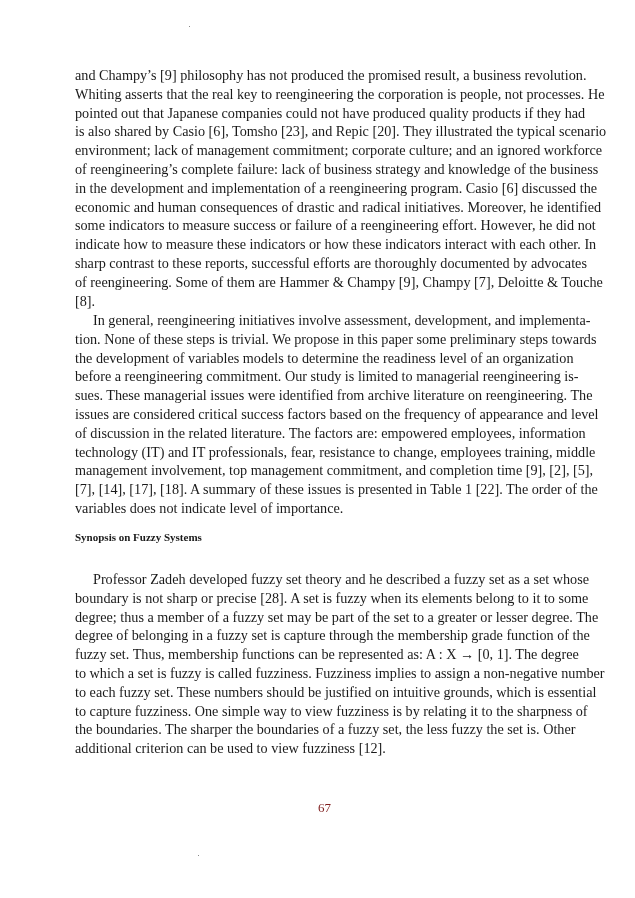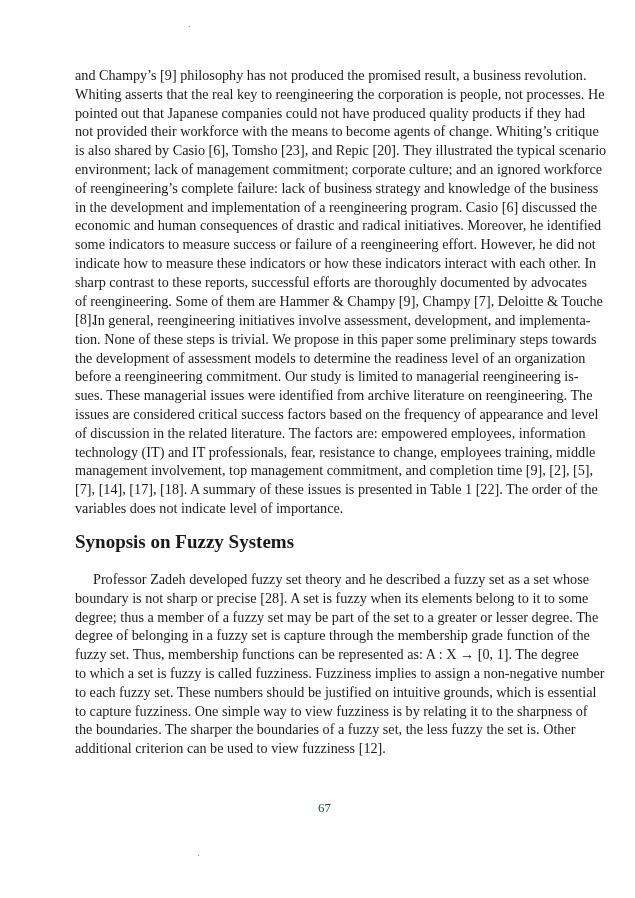--- a/index.html
+++ b/index.html
@@ -17,59 +17,58 @@
     text-align: justify; text-align-last: justify; white-space: nowrap;
   }
   .line.last { text-align-last: left; }
   .line.indent { text-indent: 18px; }
   #p1 { top: 66px; }
   #p2 { top: 311px; }
   #p3 { top: 570px; }
   .heading {
     position: absolute; left: 75px; top: 531px;
     font-family: "Liberation Serif", "DejaVu Serif", serif;
-    font-weight: bold; font-size: 19px; color: #1a1a1a;
+    font-weight: bold; font-size: 11px; color: #1a1a1a;
   }
   .page-number {
     position: absolute; left: 318px; top: 800px;
     font-family: "Liberation Serif", "DejaVu Serif", serif;
-    font-size: 13px; color: #14532d;
+    font-size: 13px; color: #7f1d1d;
   }
   .speck { position: absolute; width: 1px; height: 1px; background: #888; }
   #speck-top { left: 189px; top: 26px; }
   #speck-bottom { left: 198px; top: 855px; }
 </style>
 </head>
 <body>
 
 <div class="page">
 
   <div class="speck" id="speck-top"></div>
 
   <div class="text-block" id="p1">
       <span class="line">and Champy’s [9] philosophy has not produced the promised result, a business revolution.</span>
       <span class="line">Whiting asserts that the real key to reengineering the corporation is people, not processes. He</span>
       <span class="line">pointed out that Japanese companies could not have produced quality products if they had</span>
-      <span class="line">not provided their workforce with the means to become agents of change. Whiting’s critique</span>
       <span class="line">is also shared by Casio [6], Tomsho [23], and Repic [20]. They illustrated the typical scenario</span>
       <span class="line">environment; lack of management commitment; corporate culture; and an ignored workforce</span>
       <span class="line">of reengineering’s complete failure: lack of business strategy and knowledge of the business</span>
       <span class="line">in the development and implementation of a reengineering program. Casio [6] discussed the</span>
       <span class="line">economic and human consequences of drastic and radical initiatives. Moreover, he identified</span>
       <span class="line">some indicators to measure success or failure of a reengineering effort. However, he did not</span>
       <span class="line">indicate how to measure these indicators or how these indicators interact with each other. In</span>
       <span class="line">sharp contrast to these reports, successful efforts are thoroughly documented by advocates</span>
       <span class="line">of reengineering. Some of them are Hammer &amp; Champy [9], Champy [7], Deloitte &amp; Touche</span>
       <span class="line last">[8].</span>
     </div>
 
   <div class="text-block" id="p2">
       <span class="line indent">In general, reengineering initiatives involve assessment, development, and implementa-</span>
       <span class="line">tion. None of these steps is trivial. We propose in this paper some preliminary steps towards</span>
-      <span class="line">the development of assessment models to determine the readiness level of an organization</span>
+      <span class="line">the development of variables models to determine the readiness level of an organization</span>
       <span class="line">before a reengineering commitment. Our study is limited to managerial reengineering is-</span>
       <span class="line">sues. These managerial issues were identified from archive literature on reengineering. The</span>
       <span class="line">issues are considered critical success factors based on the frequency of appearance and level</span>
       <span class="line">of discussion in the related literature. The factors are: empowered employees, information</span>
       <span class="line">technology (IT) and IT professionals, fear, resistance to change, employees training, middle</span>
       <span class="line">management involvement, top management commitment, and completion time [9], [2], [5],</span>
       <span class="line">[7], [14], [17], [18]. A summary of these issues is presented in Table 1 [22]. The order of the</span>
       <span class="line last">variables does not indicate level of importance.</span>
     </div>
 

